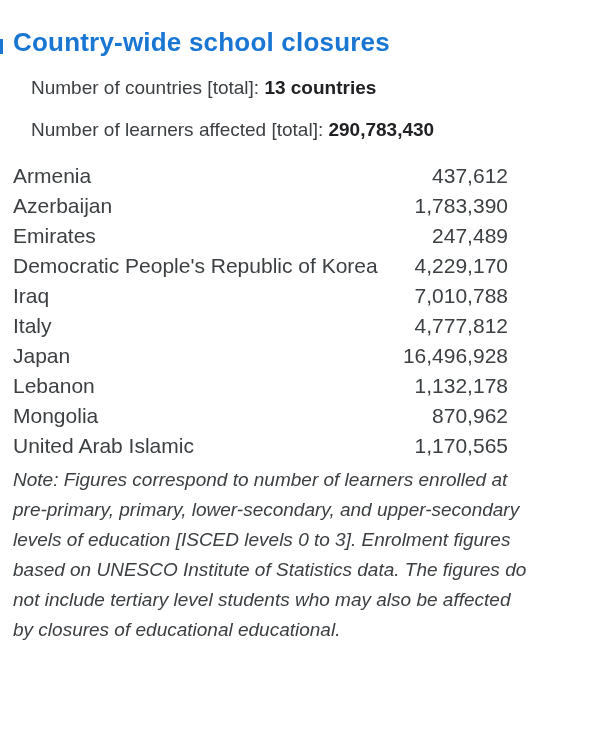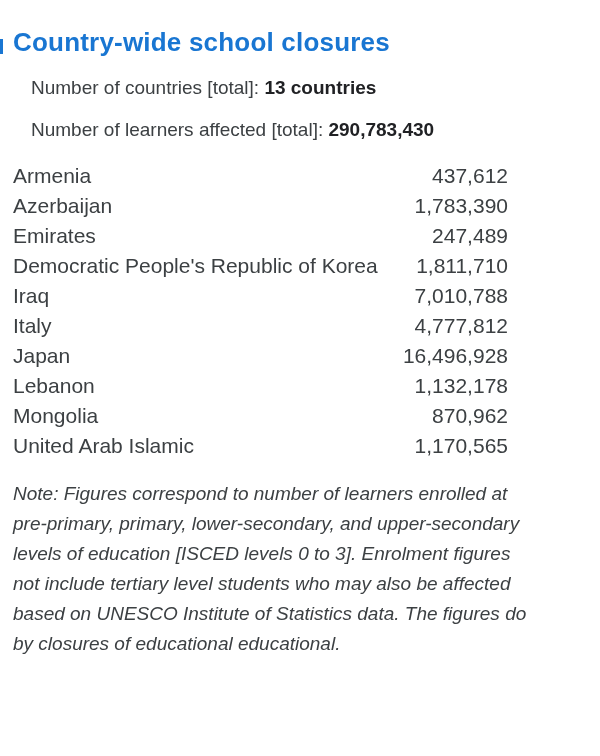--- a/index.html
+++ b/index.html
@@ -55,21 +55,21 @@
     padding: 0;
     line-height: 30px;
     vertical-align: top;
   }
   td.country { text-align: left; }
   td.learners {
     text-align: right;
     white-space: nowrap;
   }
   .note {
-    margin-top: 18px;
+    margin-top: 4px;
     font-style: italic;
     font-size: 19px;
     line-height: 30px;
     color: #3c4043;
     width: 575px;
   }
 </style>
 </head>
 <body>
 
@@ -92,21 +92,21 @@
         <tr>
           <td class="country">Azerbaijan</td>
           <td class="learners">1,783,390</td>
         </tr>
         <tr>
           <td class="country">Emirates</td>
           <td class="learners">247,489</td>
         </tr>
         <tr>
           <td class="country">Democratic People's Republic of Korea</td>
-          <td class="learners">1,811,710</td>
+          <td class="learners">4,229,170</td>
         </tr>
         <tr>
           <td class="country">Iraq</td>
           <td class="learners">7,010,788</td>
         </tr>
         <tr>
           <td class="country">Italy</td>
           <td class="learners">4,777,812</td>
         </tr>
         <tr>
@@ -125,18 +125,18 @@
           <td class="country">United Arab Islamic</td>
           <td class="learners">1,170,565</td>
         </tr>
       </tbody>
   </table>
 
   <div class="note">
       <div>Note: Figures correspond to number of learners enrolled at</div>
       <div>pre-primary, primary, lower-secondary, and upper-secondary</div>
       <div>levels of education [ISCED levels 0 to 3]. Enrolment figures</div>
+      <div>based on UNESCO Institute of Statistics data. The figures do</div>
       <div>not include tertiary level students who may also be affected</div>
-      <div>based on UNESCO Institute of Statistics data. The figures do</div>
       <div>by closures of educational educational.</div>
     </div>
 
 </div>
 
 </body></html>

